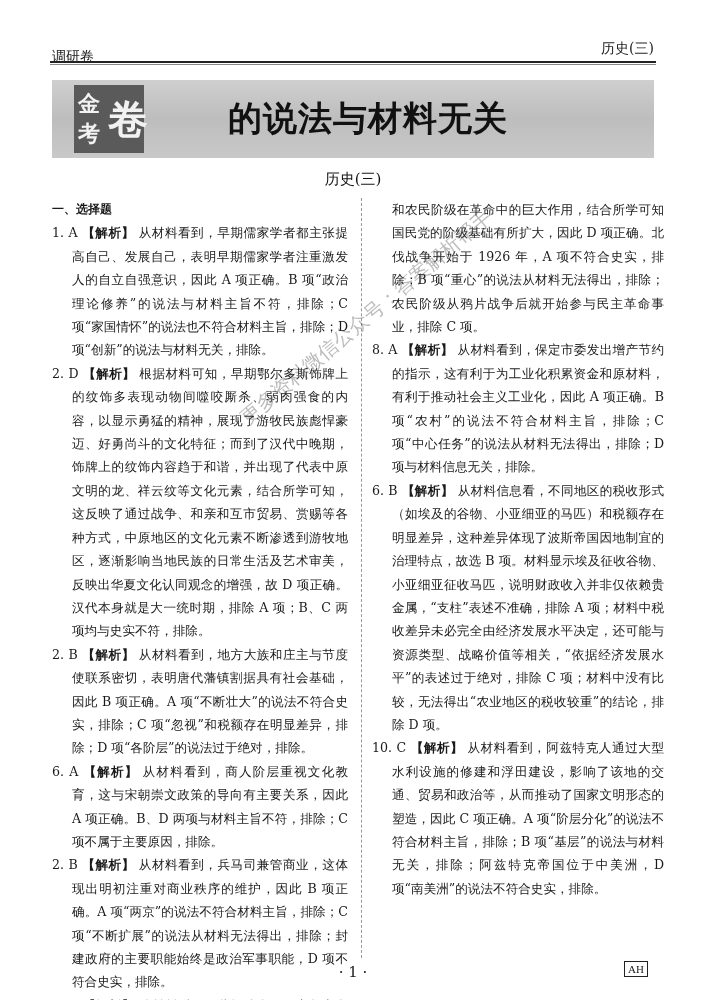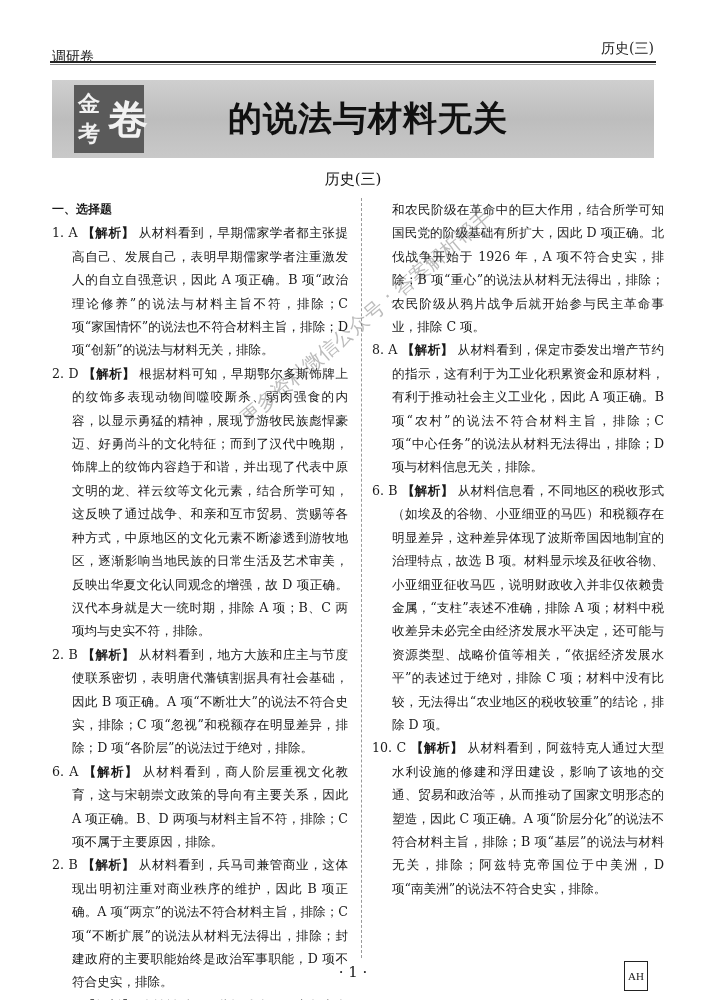--- a/index.html
+++ b/index.html
@@ -26,21 +26,21 @@
   .col.left { left: 52px; width: 296px; }
   .col.right { left: 372px; width: 292px; }
   .divider { position: absolute; left: 361px; top: 198px; height: 760px;
              border-left: 1px dashed #999; }
   .section { font-weight: bold; font-family: "DejaVu Sans", sans-serif; font-size: 12px; }
   .item { text-indent: -20px; padding-left: 20px; text-align: justify; }
   .item .tag { font-weight: bold; font-family: "DejaVu Sans", sans-serif; margin: 0 4px; }
   .cont { padding-left: 20px; text-align: justify; }
   .footer { position: absolute; left: 0; right: 0; top: 963px; text-align: center; font-size: 15px; }
   .ah { position: absolute; right: 58px; top: 961px; border: 1px solid #222; font-size: 11px;
-        padding: 8px 3px; font-family: "Liberation Serif", serif; }
+        padding: 1px 3px; font-family: "Liberation Serif", serif; }
   .watermark { position: absolute; left: 235px; top: 410px; transform: rotate(-40deg);
                transform-origin: left top; font-family: "DejaVu Sans", sans-serif;
                color: rgba(60,60,60,0.35); font-size: 20px; white-space: nowrap; pointer-events: none; }
 </style>
 </head>
 <body>
 
 <div class="header">
   <span class="left">调研卷</span>
   <span class="right">历史(三)</span>

